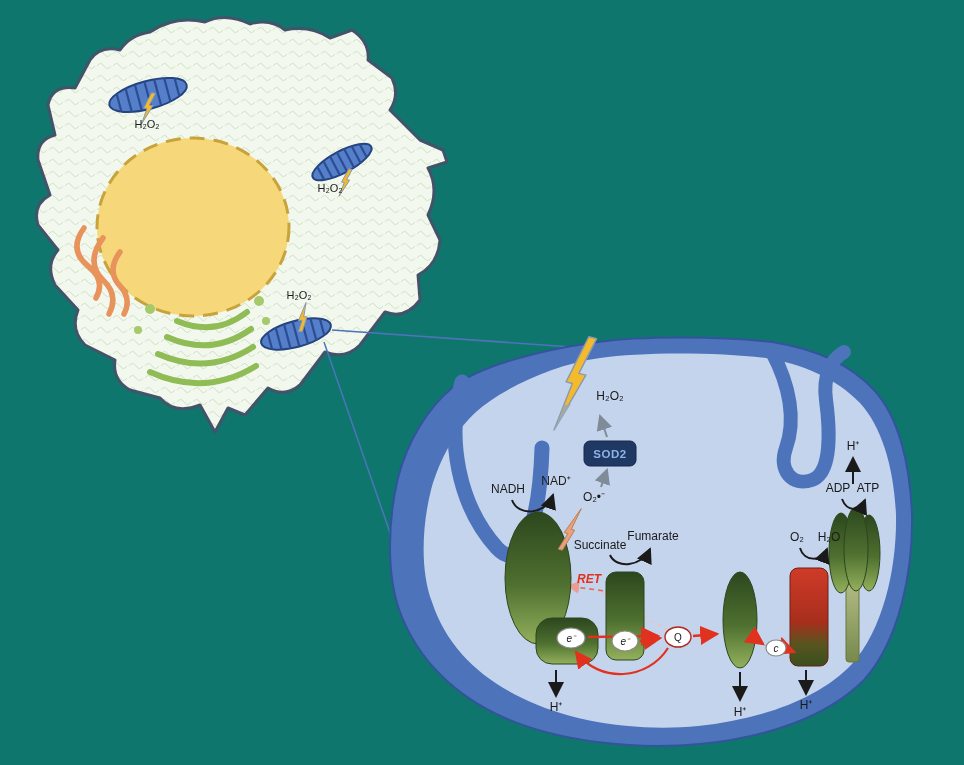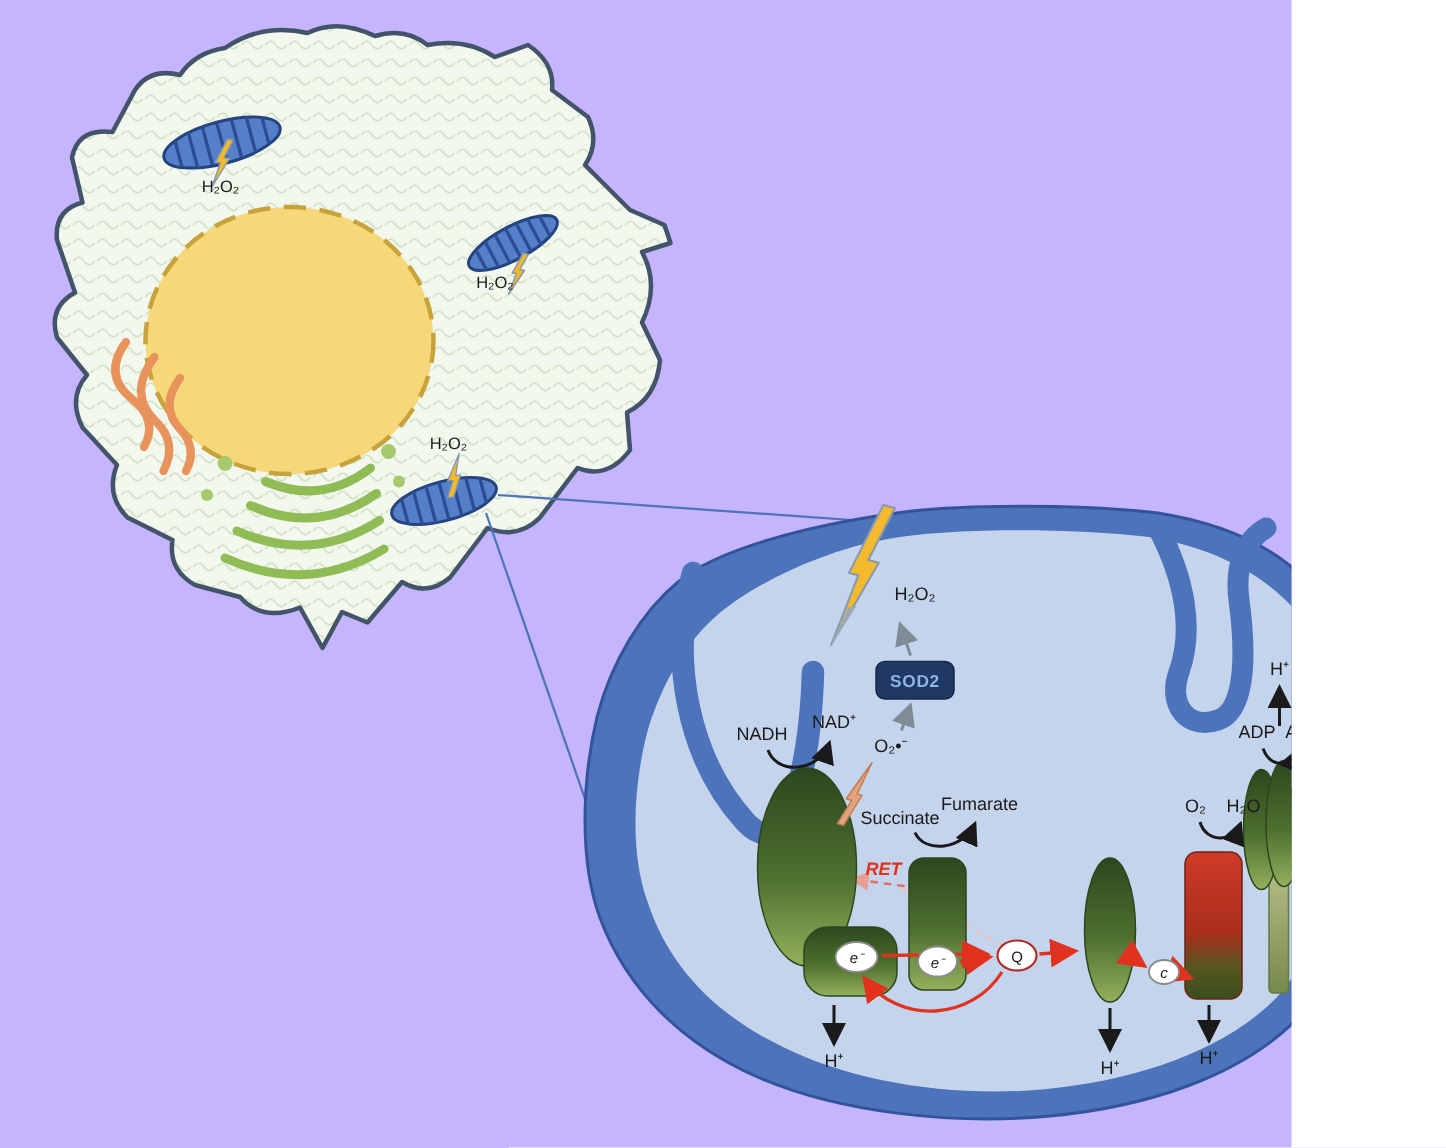--- a/index.html
+++ b/index.html
@@ -1,16 +1,16 @@
 <!DOCTYPE html>
 <html><head>
 <meta charset="utf-8">
 <style>
   html,body{margin:0;padding:0;background:#ffffff;}
-  .stage{position:relative;width:861px;height:765px;background:#c4b5fd;overflow:hidden;
+  .stage{position:relative;width:964px;height:765px;background:#0f766e;overflow:hidden;
          font-family:"Liberation Sans",sans-serif;}
   svg{position:absolute;left:0;top:0;}
   .lbl{font-family:"Liberation Sans",sans-serif;font-size:12px;fill:#1a1a1a;text-anchor:middle;}
   .lbl-sm{font-size:11px;}
   .lbl-xs{font-size:10px;}
   .ital{font-style:italic;}
   .ret-lbl{fill:#e0321e;font-style:italic;font-weight:bold;font-size:12px;}
   .sod2-lbl{fill:#8eb4e3;font-weight:bold;font-size:11.5px;letter-spacing:.5px;}
 </style>
 </head>

